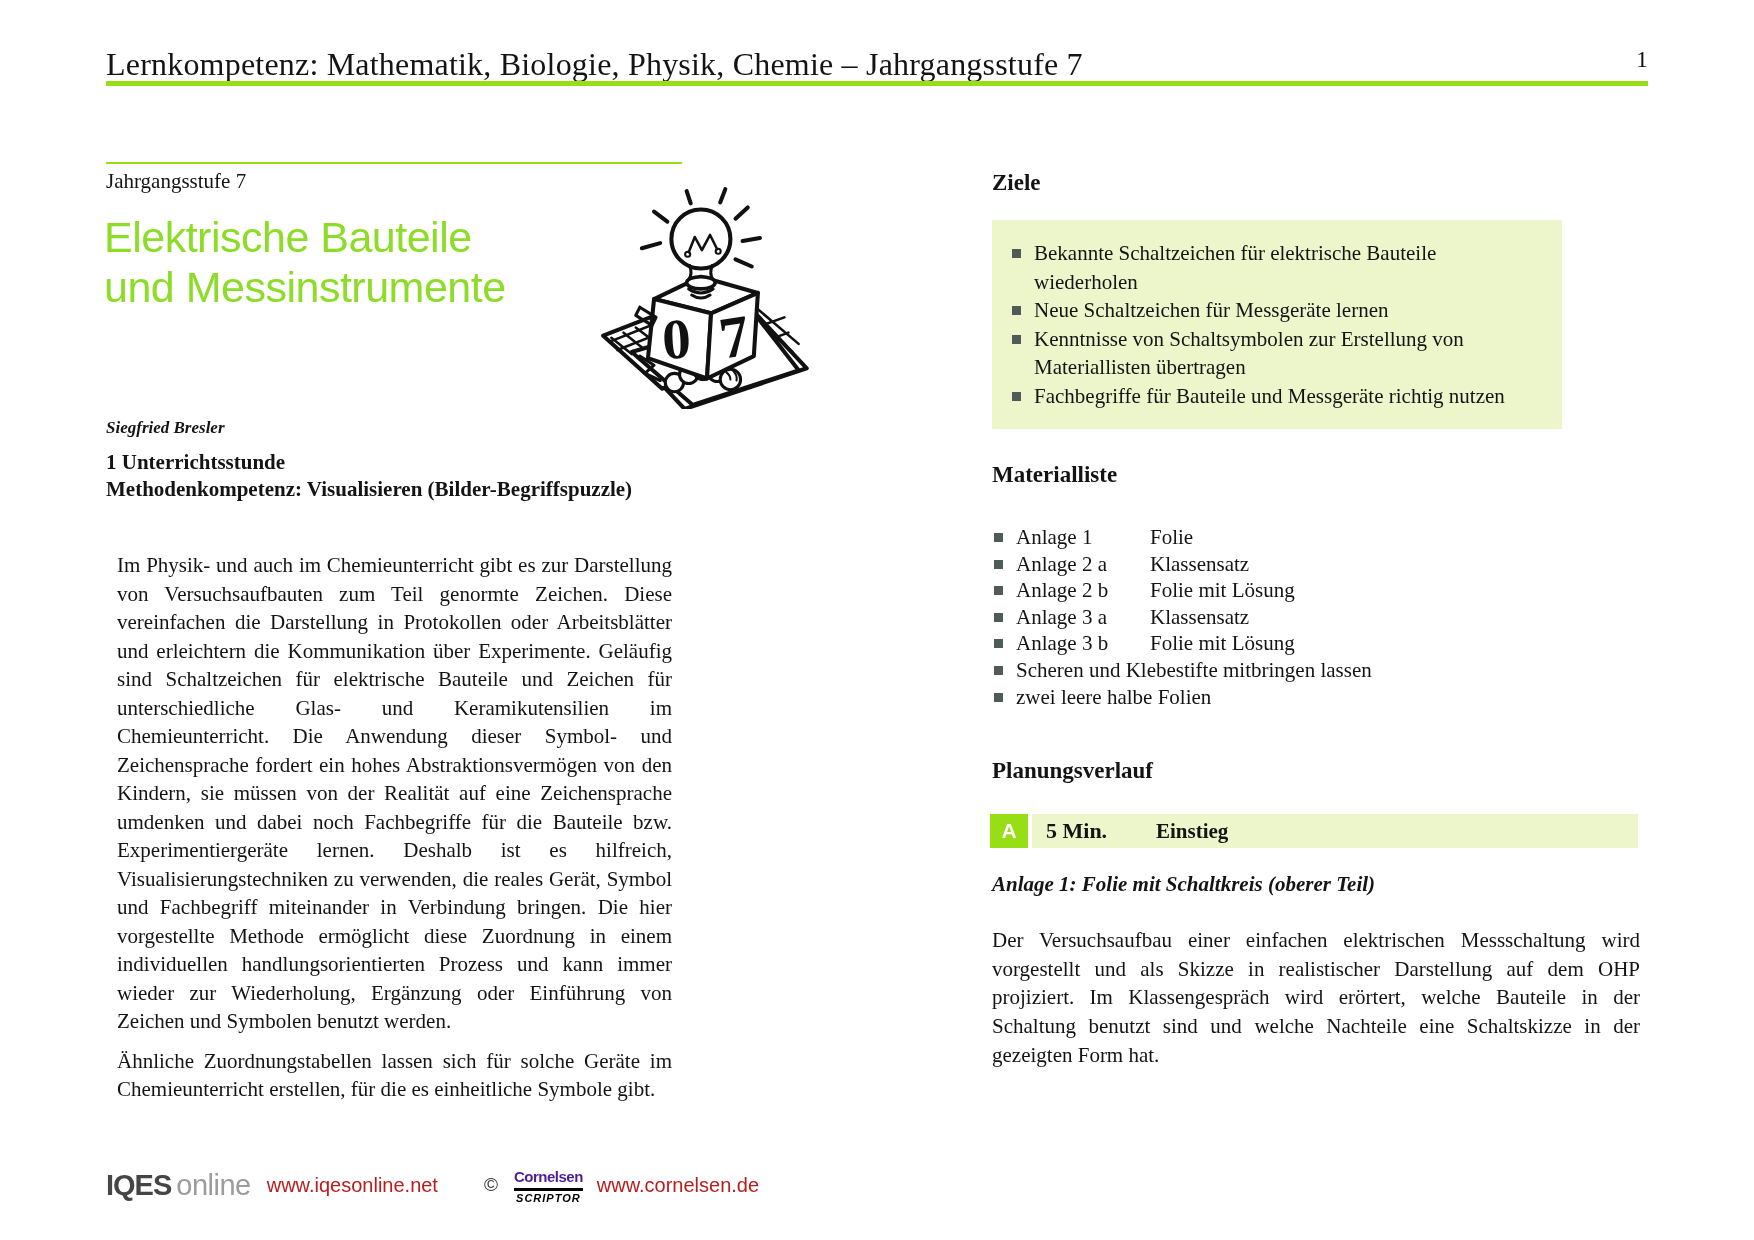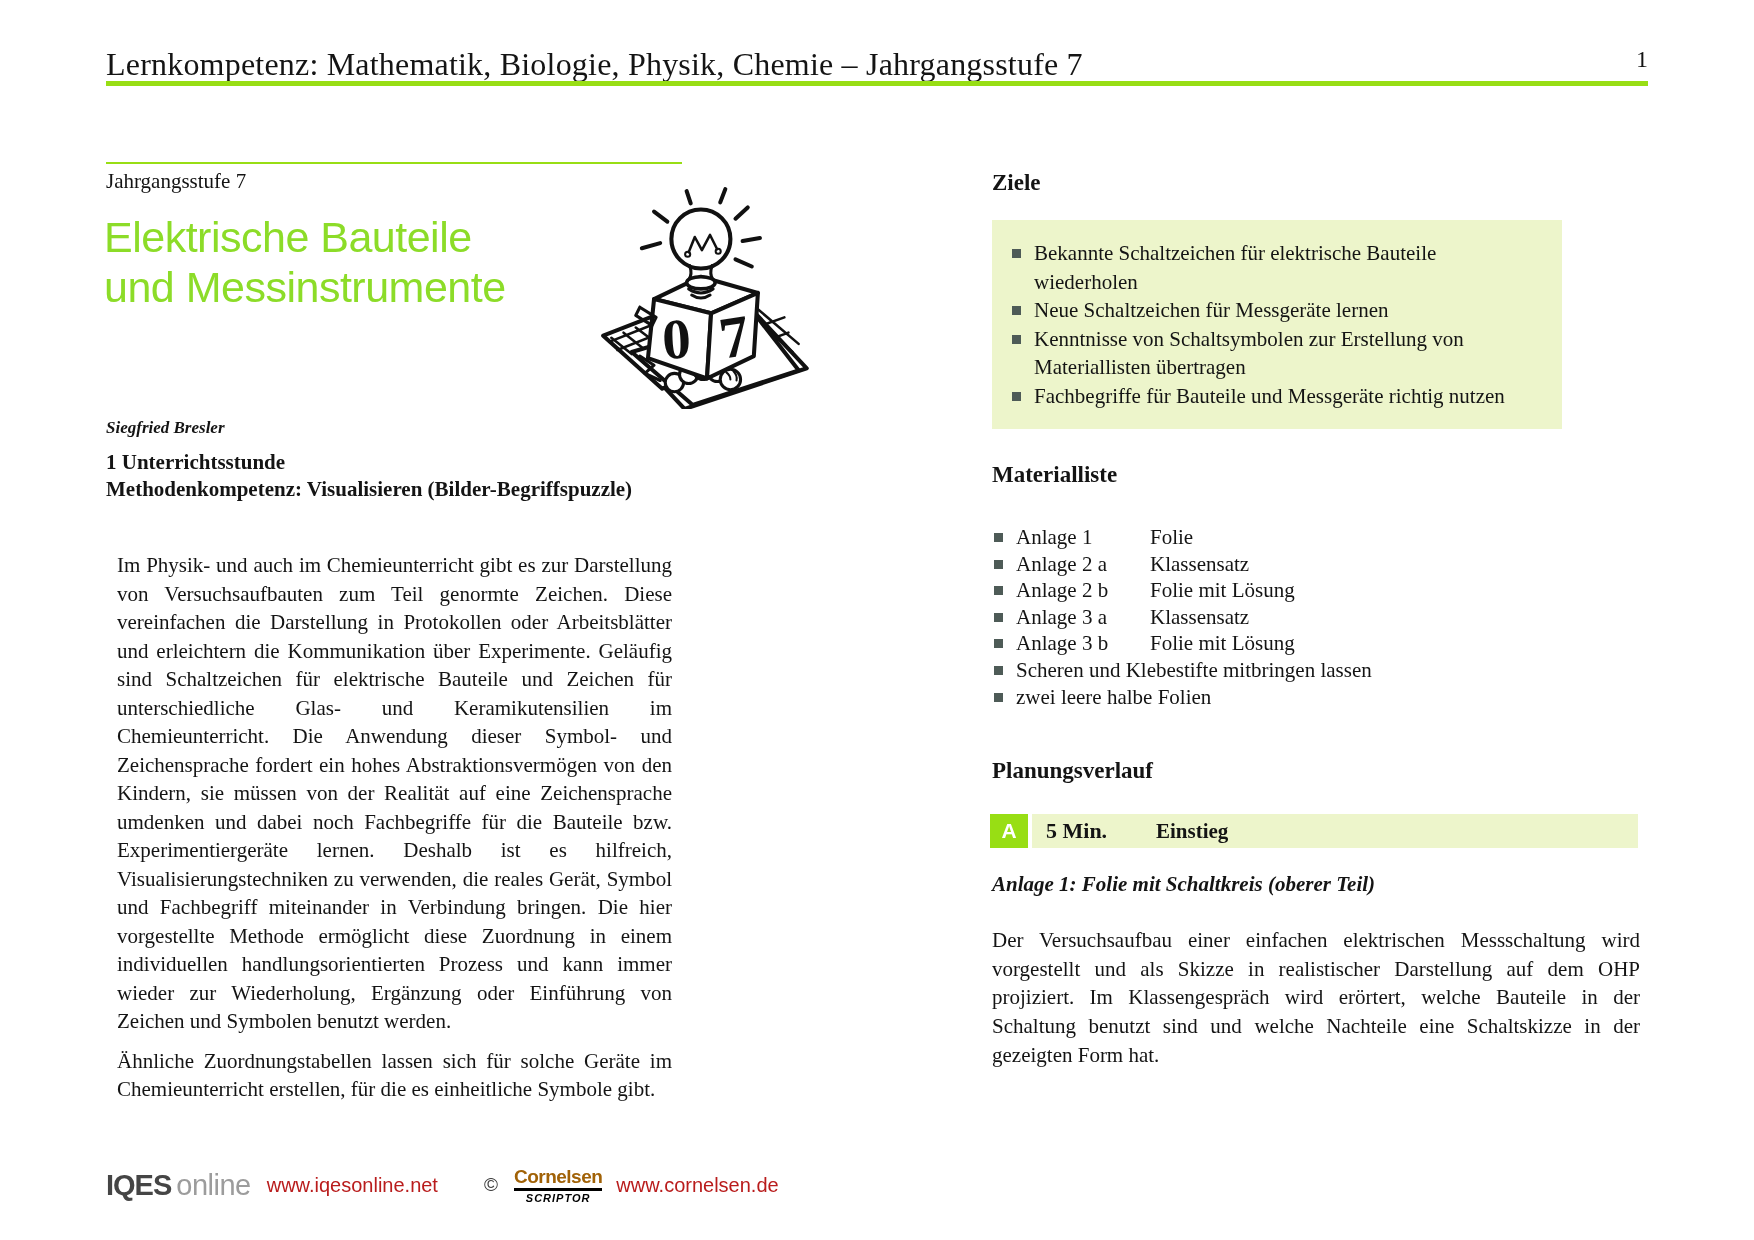--- a/index.html
+++ b/index.html
@@ -53,21 +53,21 @@
   
   .footer{position:absolute;left:106px;top:1166px;display:flex;align-items:center;
           font-family:"Liberation Sans",sans-serif;justify-content:space-between;}
   .iqes-logo{display:flex;align-items:baseline;}
   .iqes-bold{font-size:29px;font-weight:600;color:#454545;letter-spacing:-1px;}
   .iqes-light{font-size:29px;font-weight:400;color:#9c9c9c;margin-left:5px;letter-spacing:-.5px;}
   .footer-url{font-size:20px;color:#b91c1c;}
   .url-iqes{margin-left:16px;}
   .copy{margin-left:46px;font-size:19px;color:#3c3c3c;}
   .cornelsen-logo{margin-left:16px;text-align:center;}
-  .cornelsen-name{display:block;font-size:19px;font-weight:bold;color:#a16207;letter-spacing:-.5px;
+  .cornelsen-name{display:block;font-size:15px;font-weight:bold;color:#4c1d95;letter-spacing:-.5px;
                   border-bottom:3px solid #000;line-height:22px;}
   .cornelsen-sub{display:block;font-size:11px;font-weight:bold;font-style:italic;color:#000;
                  letter-spacing:1px;margin-top:1px;}
   .url-cornelsen{margin-left:14px;}
 </style>
 </head>
 <body>
 
 <div class="page">
 

